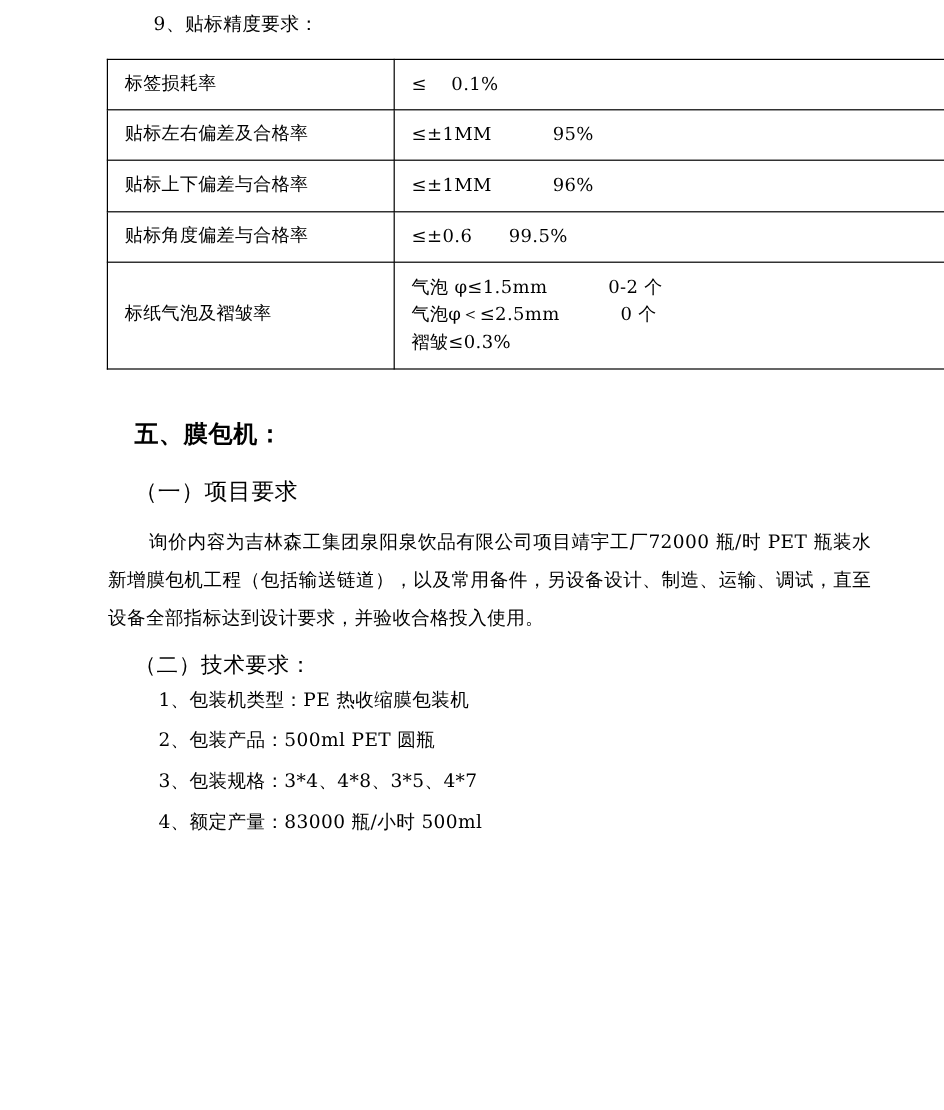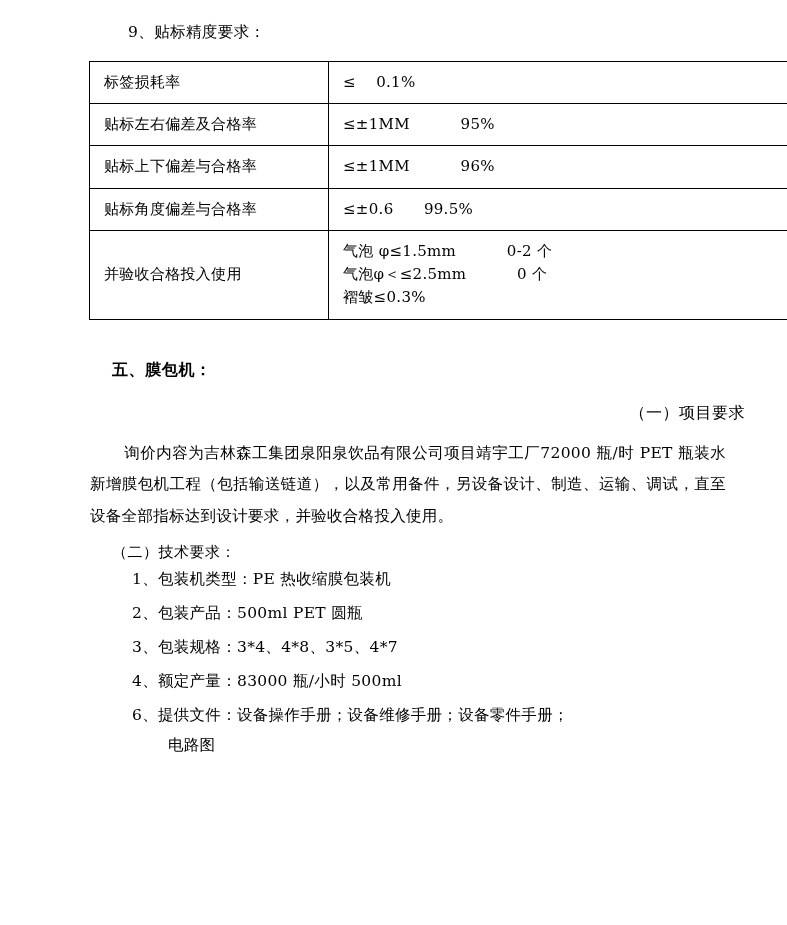--- a/index.html
+++ b/index.html
@@ -12,21 +12,21 @@
     height: 925px;
     font-family: "DejaVu Serif", "Liberation Serif", serif;
     color: #000000;
     position: relative;
     overflow: hidden;
   }
   .page {
     width: 787px;
     height: 757px;
     box-sizing: border-box;
-    padding: 12px 42px 0 44px;
+    padding: 0 42px 0 44px;
     position: relative;
   }
 
   .heading-line {
     font-size: 15.5px;
     line-height: 1.6;
     margin: 0;
     padding-top: 8px;
     padding-left: 84px;
     letter-spacing: 0.4px;
@@ -41,59 +41,59 @@
   table.spec td {
     border: 1px solid #000000;
     padding: 9px 12px 9px 14px;
     font-size: 15px;
     line-height: 1.55;
     vertical-align: middle;
     letter-spacing: 0.3px;
   }
   table.spec td.col-label {
     width: 212px;
+    font-family: Liberation Mono, monospace;
   }
   table.spec td.col-value {
     width: 488px;
   }
   .val-row {
     display: block;
     white-space: pre;
   }
 
   .section-title {
     font-weight: bold;
-    font-size: 16px;
+    font-size: 20px;
     margin: 40px 0 0 68px;
     letter-spacing: 0.6px;
   }
 
   .sub-title {
-    font-size: 16px;
+    font-size: 19px;
     margin: 22px 0 0 68px;
     letter-spacing: 0.5px;
-    text-align: right;
   }
 
   .para {
     font-size: 15.5px;
     line-height: 2.05;
     margin: 14px 4px 0 46px;
     text-align: justify;
     text-justify: inter-ideograph;
     letter-spacing: 0.3px;
     width: 636px;
   }
   .para .indent {
     display: inline-block;
     width: 34px;
   }
 
   .sub-title2 {
-    font-size: 15px;
+    font-size: 18px;
     margin: 10px 0 0 68px;
     letter-spacing: 0.5px;
   }
 
   ol.speclist {
     list-style: none;
     margin: 0;
     padding: 0;
   }
   ol.speclist li {
@@ -135,21 +135,21 @@
           <span class="val-row">≤±1MM          96%</span>
         </td>
       </tr>
       <tr>
         <td class="col-label">贴标角度偏差与合格率</td>
         <td class="col-value">
           <span class="val-row">≤±0.6      99.5%</span>
         </td>
       </tr>
       <tr>
-        <td class="col-label">并验收合格投入使用</td>
+        <td class="col-label">标纸气泡及褶皱率</td>
         <td class="col-value">
           <span class="val-row">气泡 φ≤1.5mm          0-2 个</span>
           <span class="val-row">气泡φ＜≤2.5mm          0 个</span>
           <span class="val-row">褶皱≤0.3%</span>
         </td>
       </tr>
     </tbody>
   </table>
 
   <p class="section-title">五、膜包机：</p>
@@ -166,19 +166,15 @@
     </li>
     <li>
       <span>2、</span><span>包装产品：500ml PET 圆瓶</span>
     </li>
     <li>
       <span>3、</span><span>包装规格：3*4、4*8、3*5、4*7</span>
     </li>
     <li>
       <span>4、</span><span>额定产量：83000 瓶/小时    500ml</span>
     </li>
-    <li>
-      <span>6、</span><span>提供文件：设备操作手册；设备维修手册；设备零件手册；</span>
-      <span class="cont">电路图</span>
-    </li>
   </ol>
 
 </div>
 
 </body></html>

